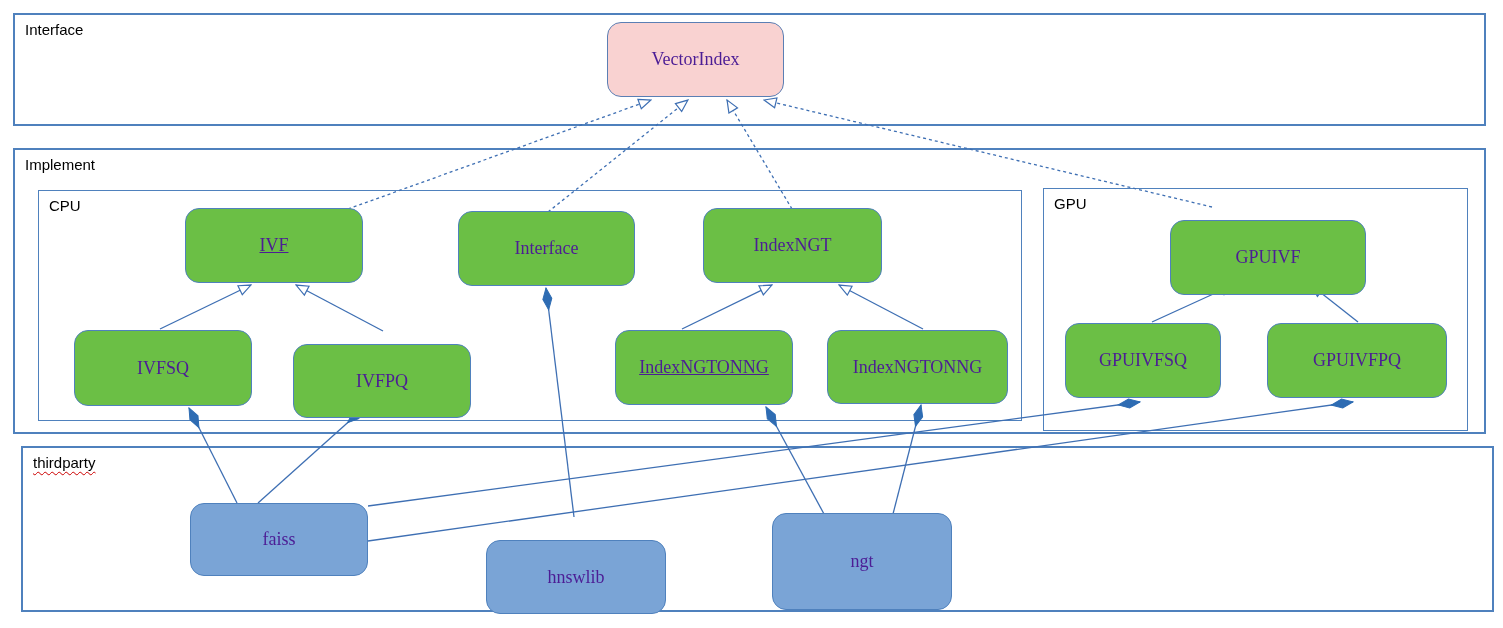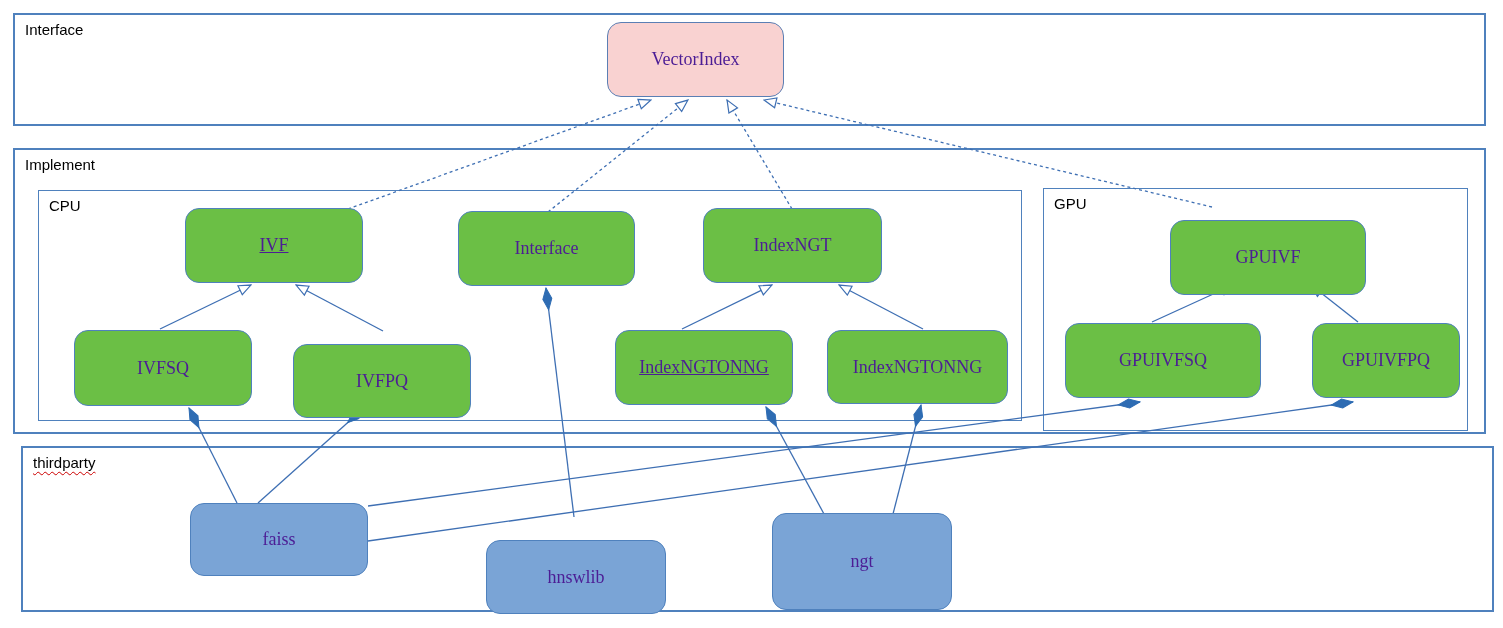--- a/index.html
+++ b/index.html
@@ -132,24 +132,24 @@
   <div class="node green" style="left:293px;top:332px;width:178px;height:74px;margin-top:12px;">
     <span>IVFPQ</span>
   </div>
   <div class="node green" style="left:615px;top:330px;width:178px;height:75px;text-decoration:underline;">
     <span>IndexNGTONNG</span>
   </div>
   <div class="node green" style="left:827px;top:330px;width:181px;height:74px;">
     <span>IndexNGTONNG</span>
   </div>
 
-  <div class="node green" style="left:1065px;top:323px;width:196px;height:75px;">
+  <div class="node green" style="left:1065px;top:323px;width:156px;height:75px;">
     <span>GPUIVFSQ</span>
   </div>
-  <div class="node green" style="left:1312px;top:323px;width:148px;height:75px;">
+  <div class="node green" style="left:1267px;top:323px;width:180px;height:75px;">
     <span>GPUIVFPQ</span>
   </div>
 
   <div class="node blue" style="left:190px;top:503px;width:178px;height:73px;">
     <span>faiss</span>
   </div>
   <div class="node blue" style="left:486px;top:516px;width:180px;height:74px;margin-top:24px;">
     <span>hnswlib</span>
   </div>
   <div class="node blue" style="left:772px;top:513px;width:180px;height:97px;">

